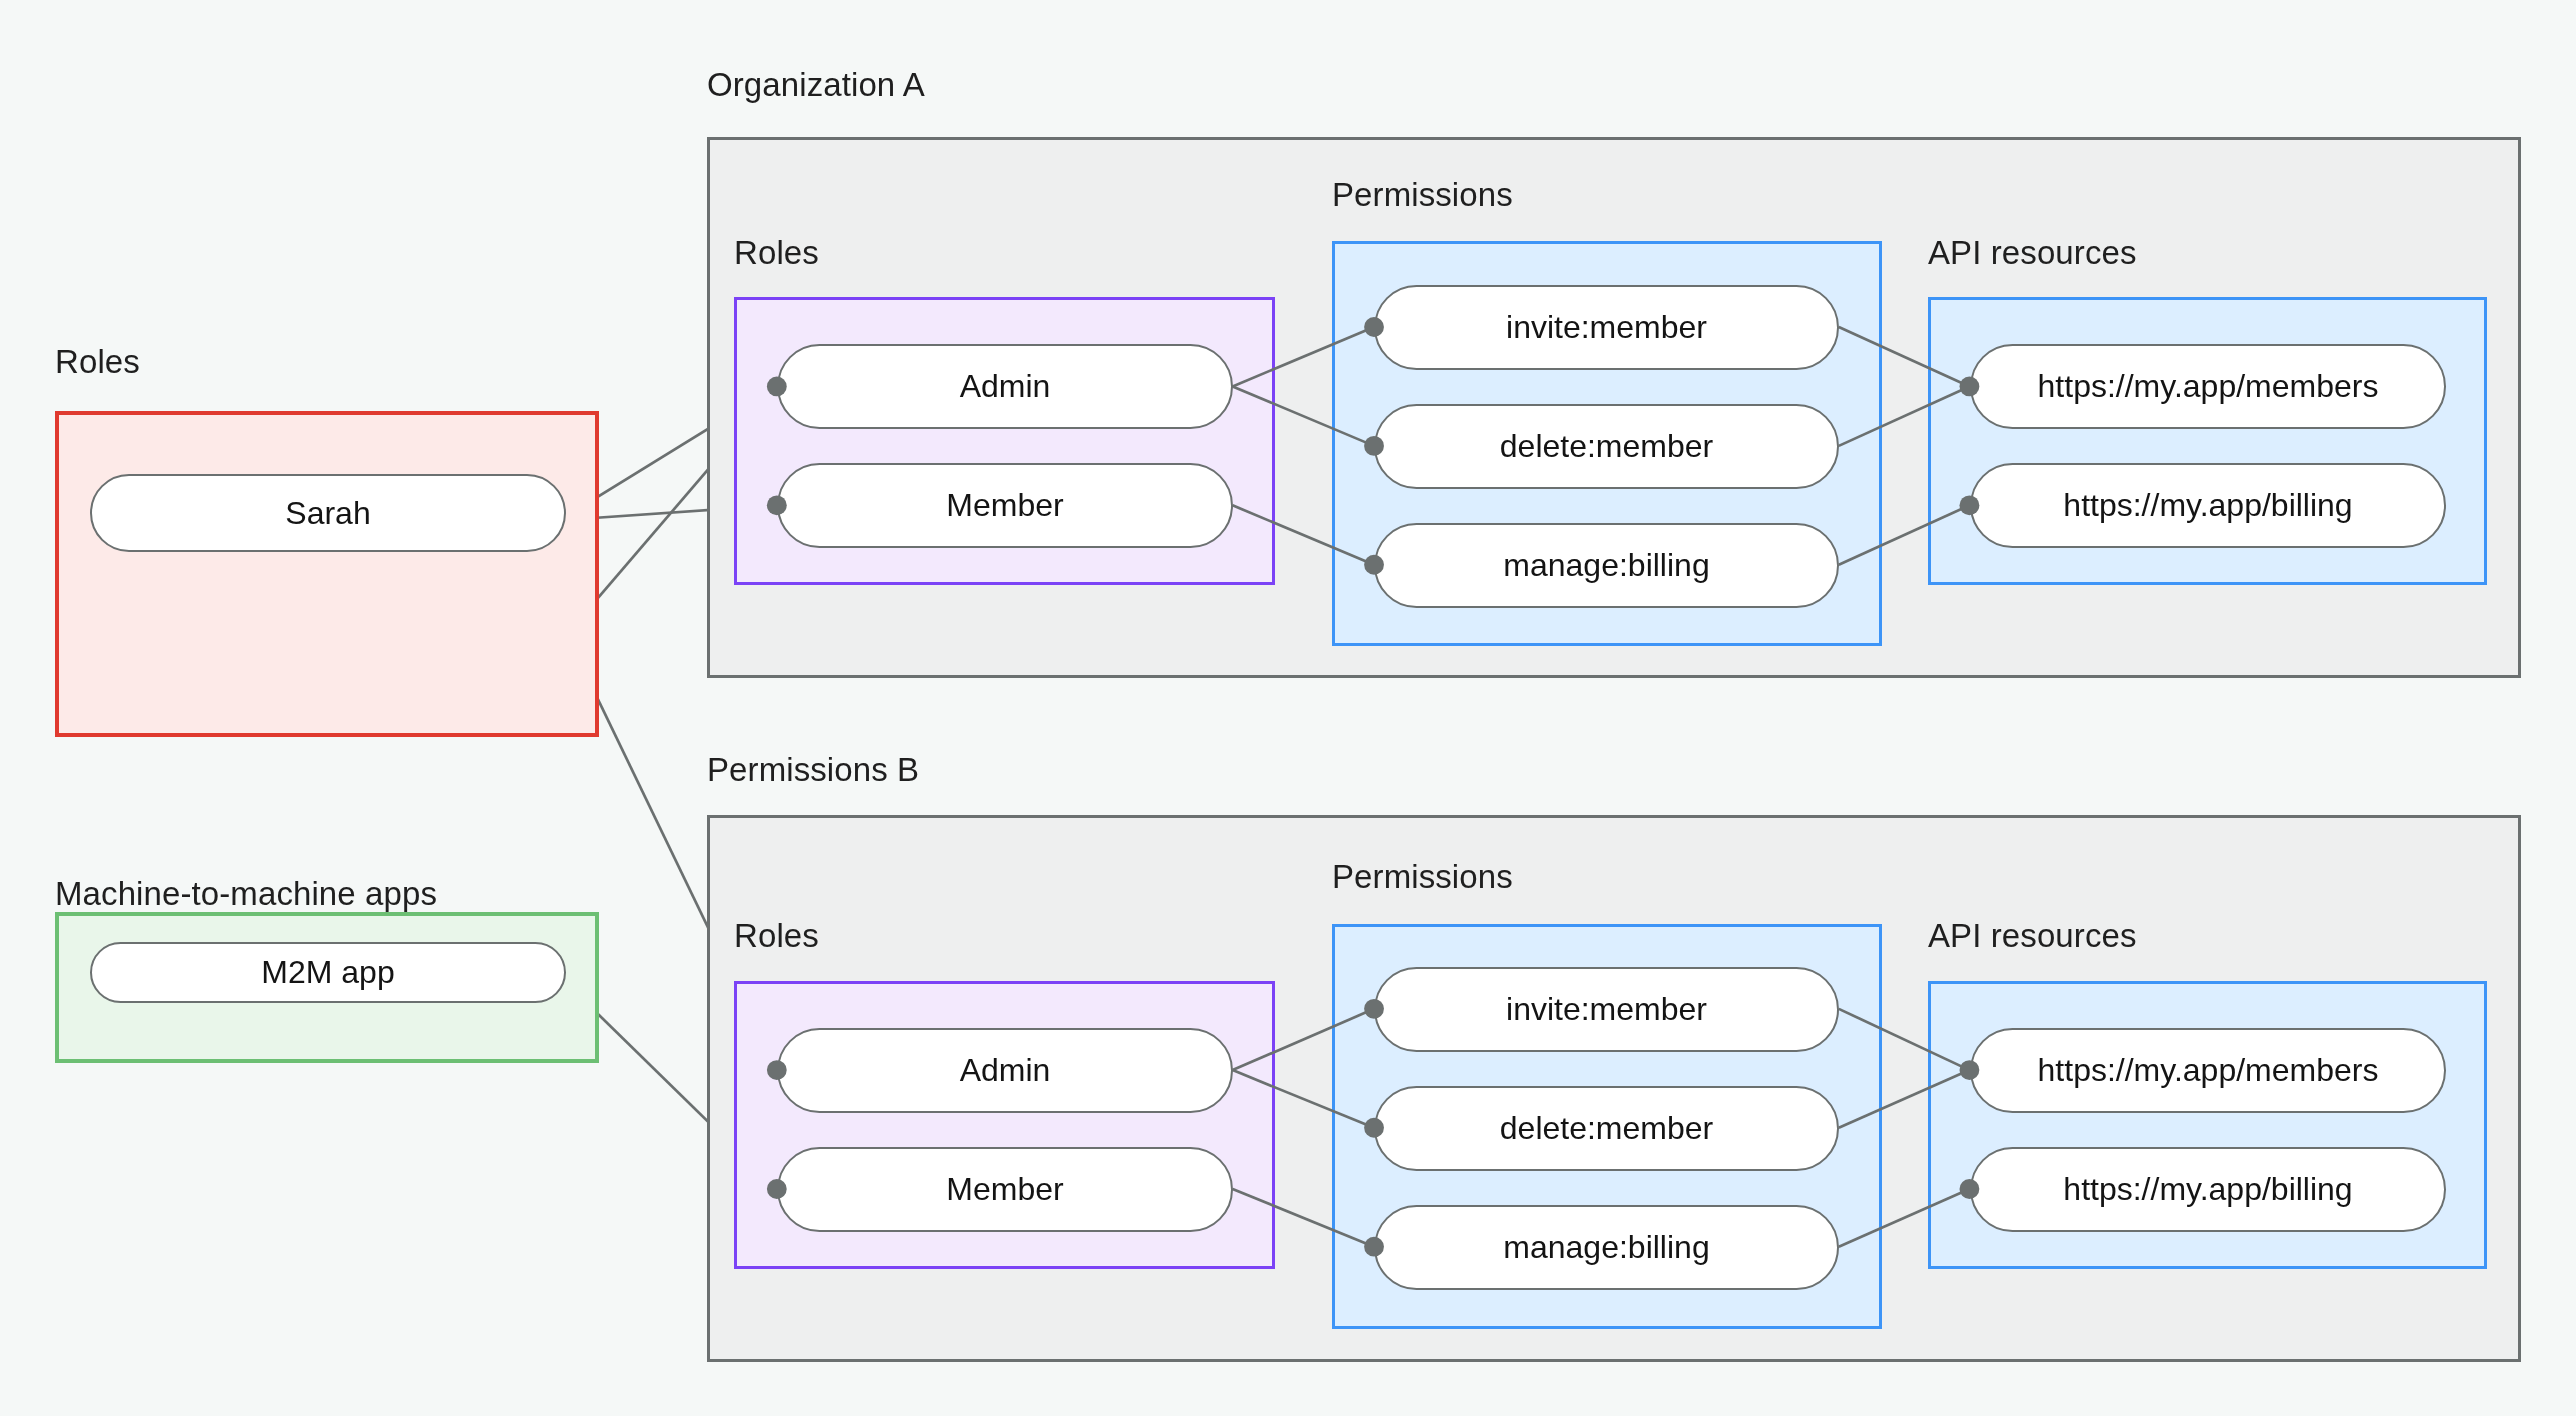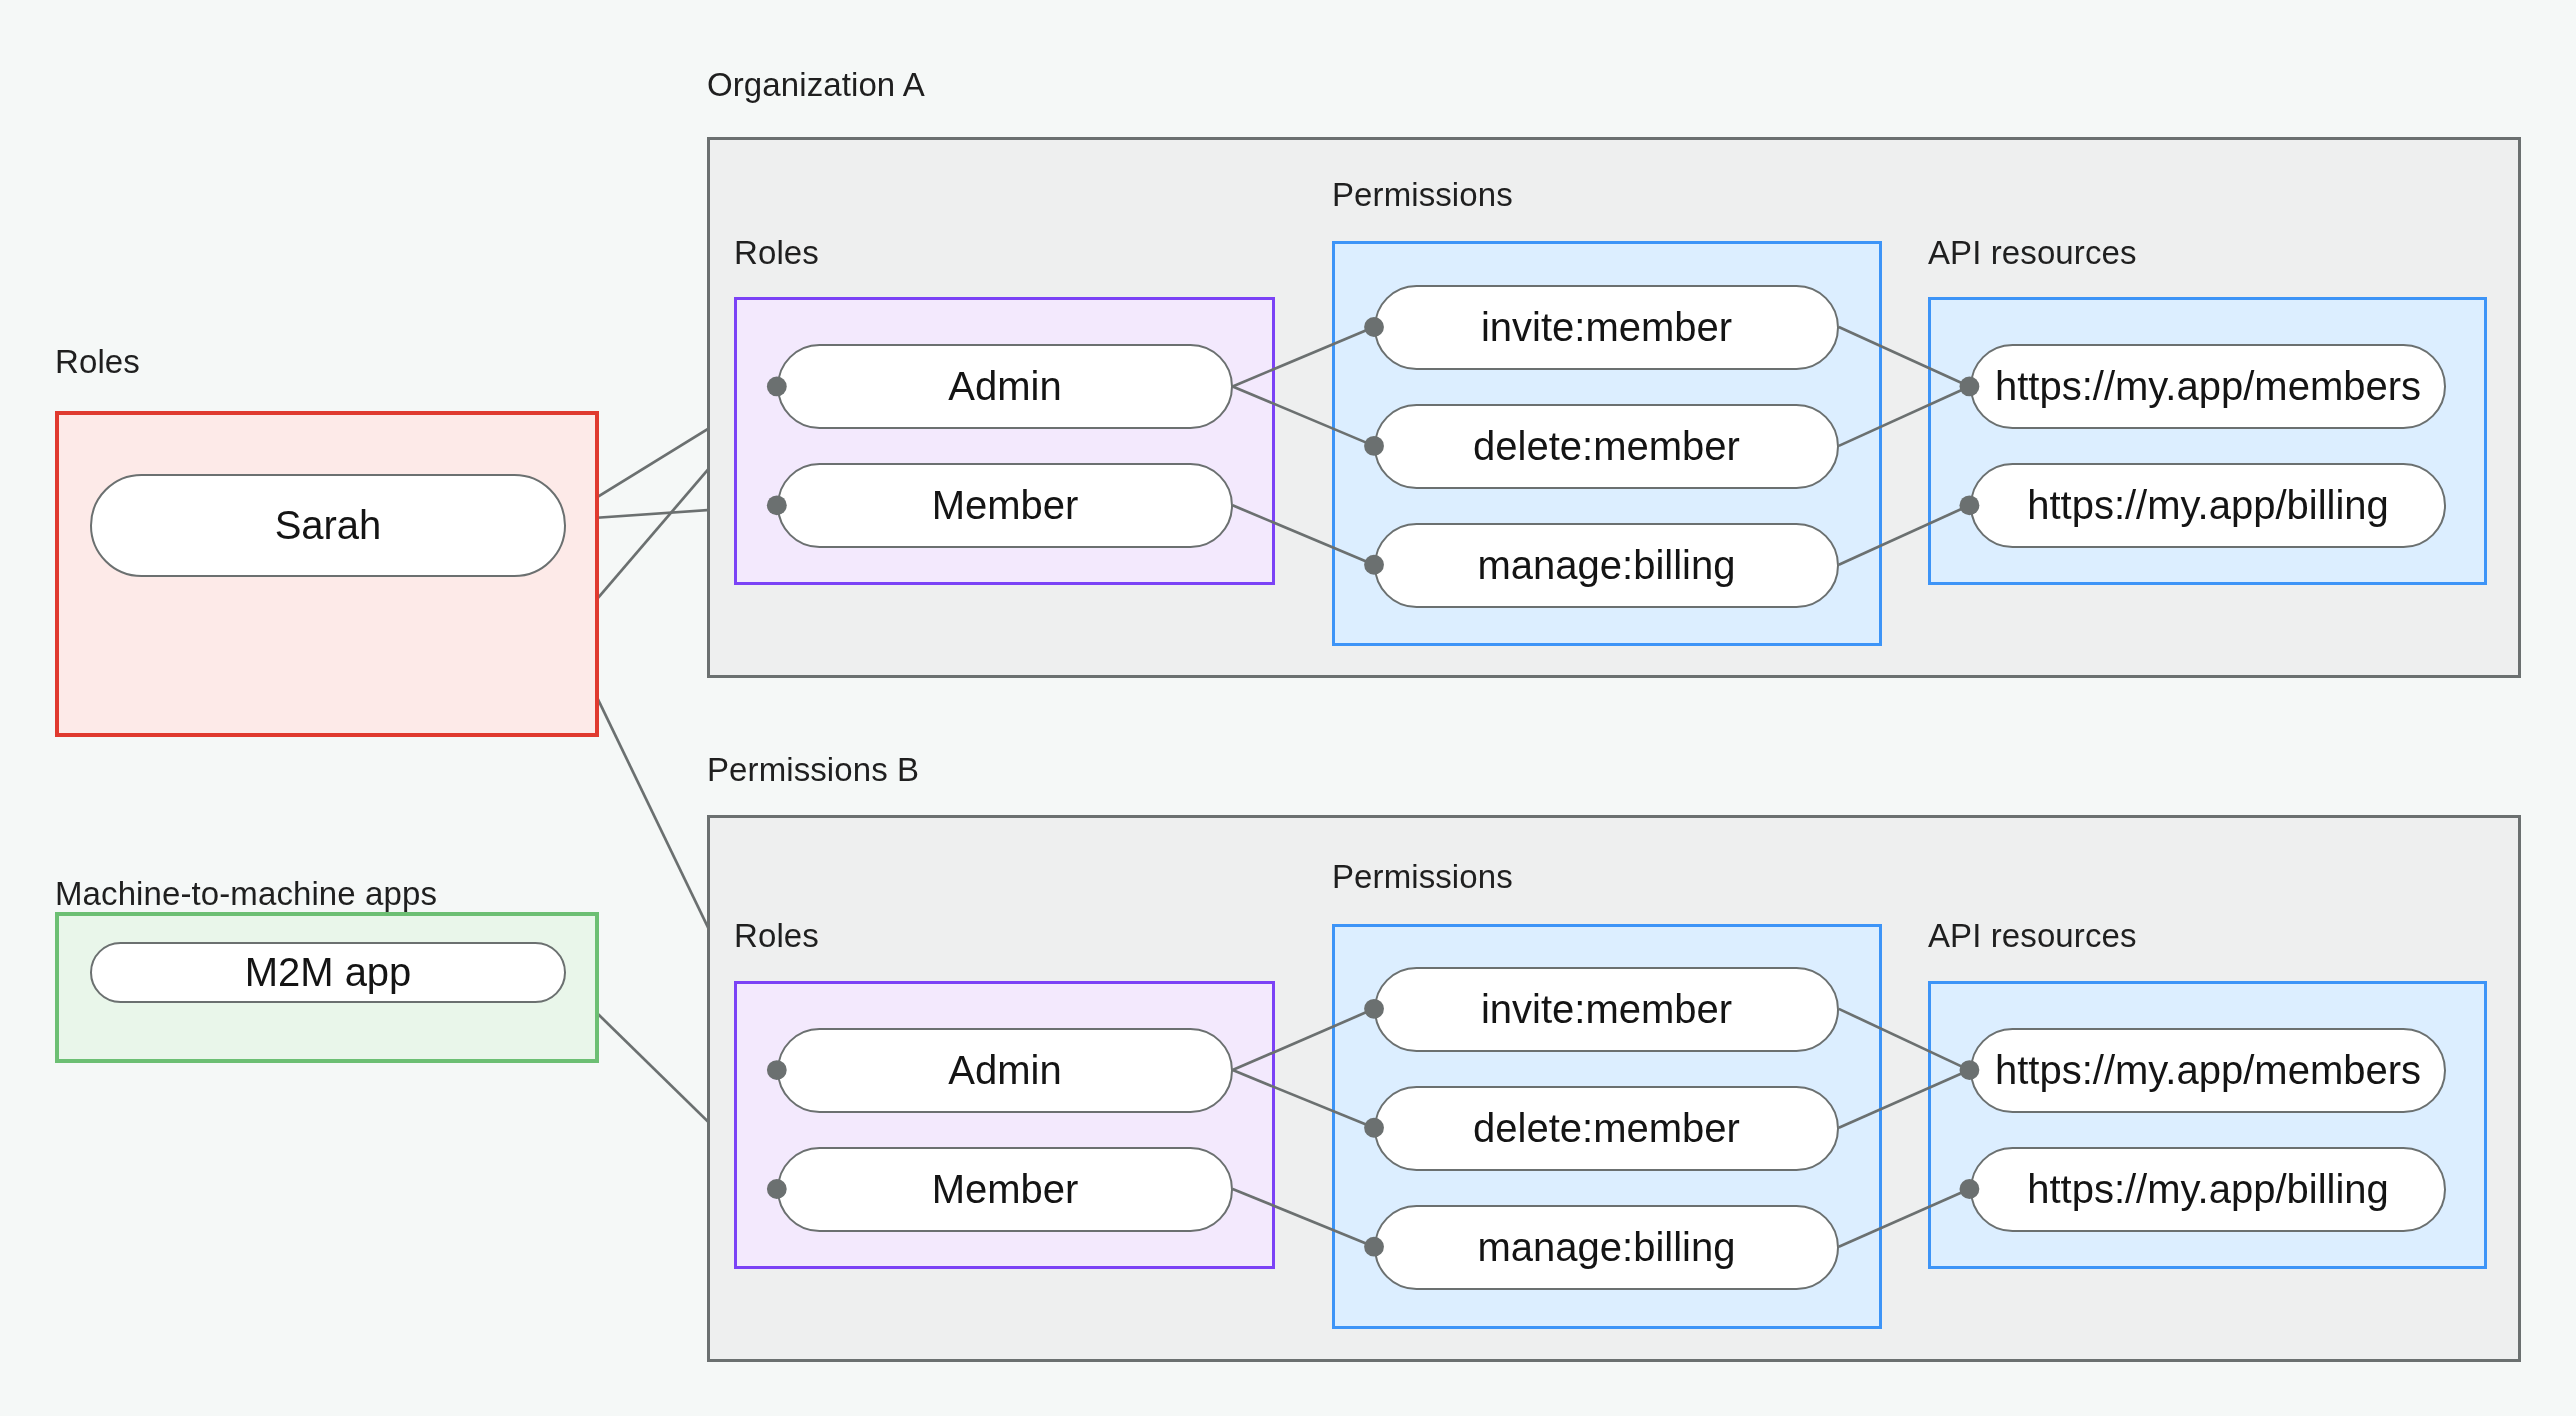--- a/index.html
+++ b/index.html
@@ -47,21 +47,21 @@
   }
   .pill{
     position:absolute;
     box-sizing:border-box;
     background:#ffffff;
     border:2.7px solid #6b7070;
     border-radius:900px;
     display:flex;
     align-items:center;
     justify-content:center;
-    font-size:40px;
+    font-size:32px;
     color:#141414;
     white-space:nowrap;
   }
   .edge{
     stroke:#6b7070;
     stroke-width:3;
     fill:none;
   }
   .edge-dot{fill:#6b7070;}
 </style>
@@ -125,21 +125,21 @@
 
   <div class="pill" style="left:1374px; top:967px; width:465px; height:85px;">invite:member</div>
   <div class="pill" style="left:1374px; top:1086px; width:465px; height:85px;">delete:member</div>
   <div class="pill" style="left:1374px; top:1205px; width:465px; height:85px;">manage:billing</div>
 
   <div class="pill" style="left:1970px; top:1028px; width:476px; height:85px;">https://my.app/members</div>
   <div class="pill" style="left:1970px; top:1147px; width:476px; height:85px;">https://my.app/billing</div>
 
   <div class="grp-label" style="left:55px; top:345px;">Roles</div>
   <div class="container-box users-box" style="left:55px; top:411px; width:544px; height:326px;"></div>
-  <div class="pill" style="left:90px; top:474px; width:476px; height:103px;">Sarah</div>
+  <div class="pill" style="left:90px; top:474px; width:476px; height:78px;">Sarah</div>
 
   <div class="grp-label" style="left:55px; top:847px;margin-top:30px;">Machine-to-machine apps</div>
   <div class="container-box m2m-box" style="left:55px; top:912px; width:544px; height:151px;"></div>
   <div class="pill" style="left:90px; top:942px; width:476px; height:61px;">M2M app</div>
 
   <svg class="layer" viewBox="0 0 2859 1572">
 
     <path class="edge" d="M 1368 429 L 1525 363"></path>
     <path class="edge" d="M 1368 429 L 1525 495"></path>
 

